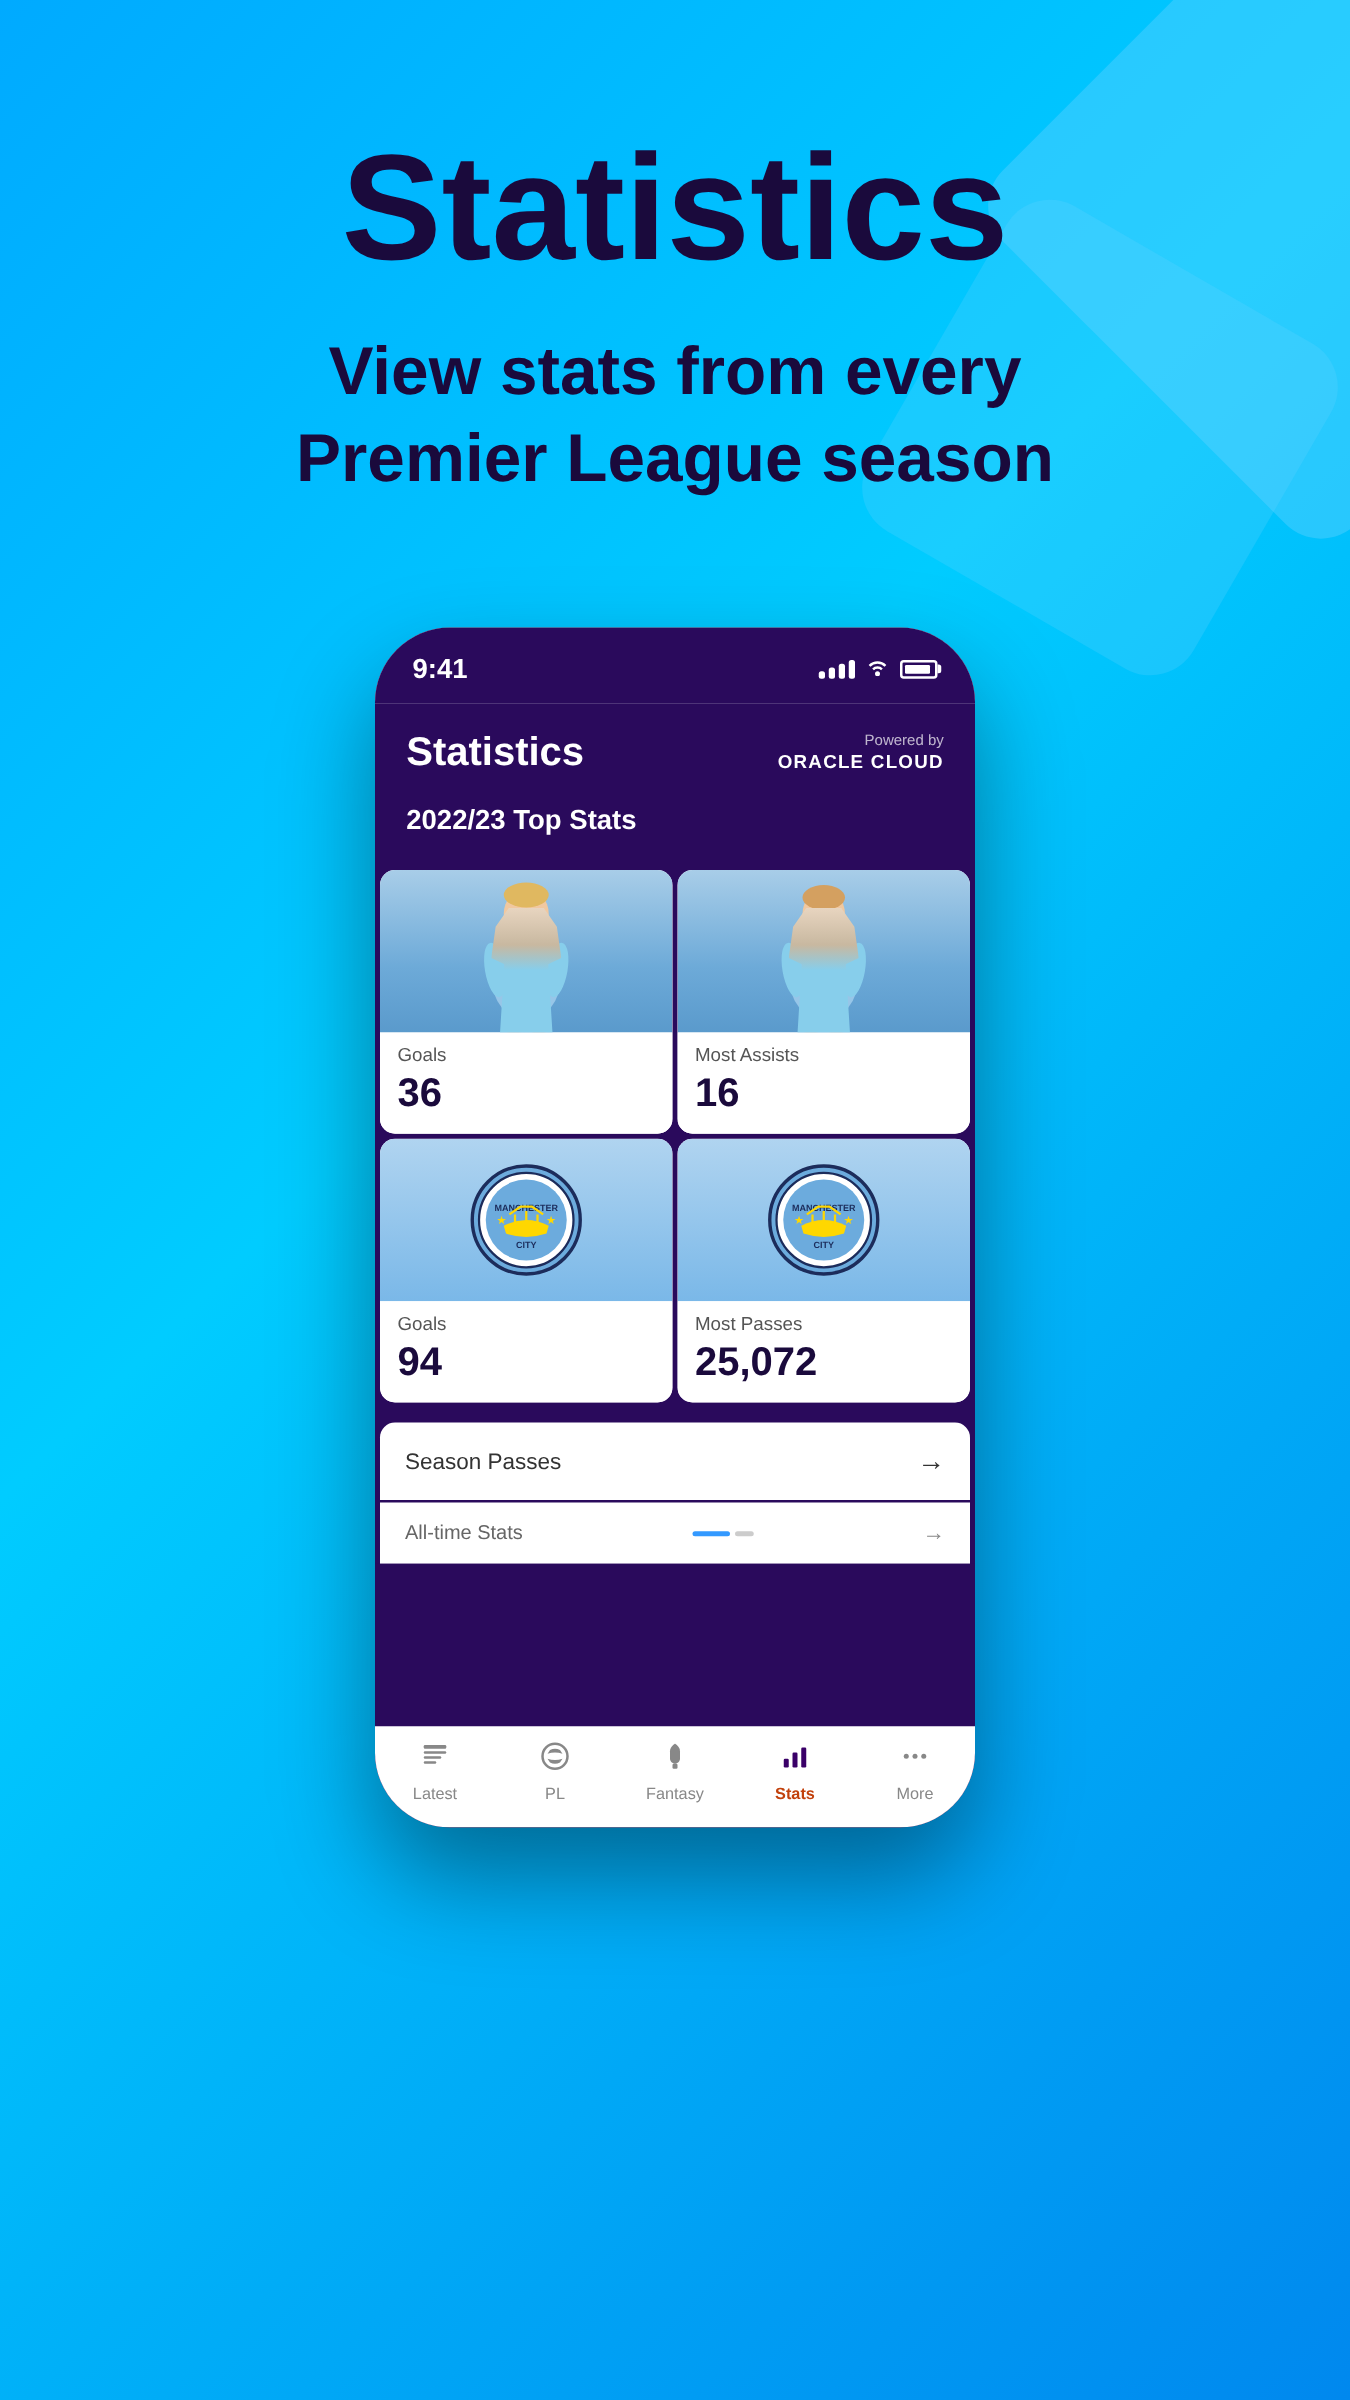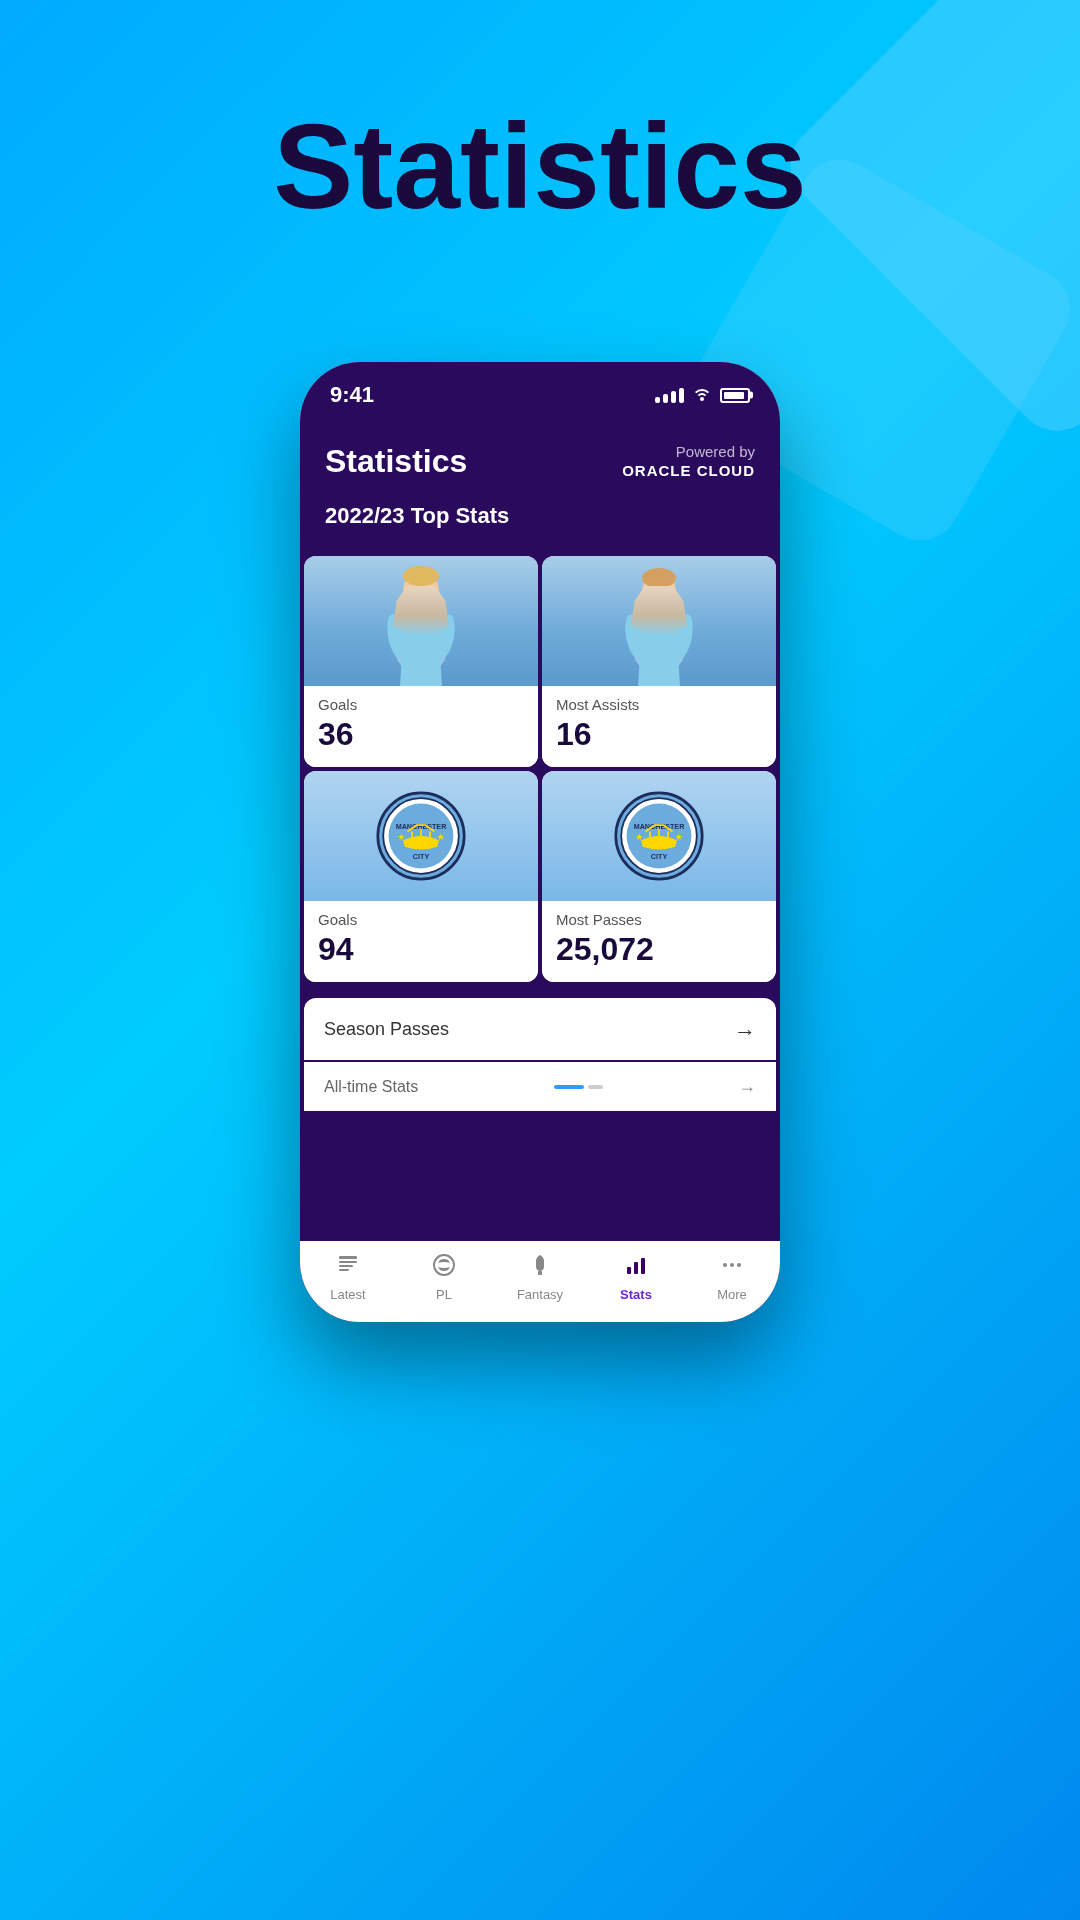--- a/index.html
+++ b/index.html
@@ -177,21 +177,21 @@
       color: white;
       font-size: 32px;
       font-weight: 900;
     }
 
     .oracle-badge {
       text-align: right;
     }
     .oracle-powered {
       color: rgba(255,255,255,0.7);
-      font-size: 15px;
+      font-size: 12px;
       display: block;
       margin-bottom: 2px;
     }
     .oracle-text {
       color: white;
       font-size: 15px;
       font-weight: 700;
       letter-spacing: 1px;
     }
 
@@ -346,21 +346,21 @@
     }
     .nav-icon.active {
       color: #3a0068;
     }
 
     .nav-label {
       font-size: 13px;
       color: #888;
     }
     .nav-label.active {
-      color: #6d28d9;
+      color: #c2410c;
       font-weight: 600;
     }
 
     
     .player1-silhouette {
       width: 100%;
       height: 100%;
       background: linear-gradient(180deg, #a8cde8 0%, #6daad8 60%, #5a9acc 100%);
       display: flex;
       align-items: flex-end;
@@ -383,20 +383,23 @@
     
   </style>
 </head>
 <body>
 
 <div class="bg-shape-1"></div>
 <div class="bg-shape-2"></div>
 
 <div class="page-header">
   <h1 class="page-title">Statistics</h1>
+  <p class="page-subtitle">
+    View stats from every<br>Premier League season
+  </p>
 </div>
 
 <div class="phone-container">
   <div class="phone">
     <div class="phone-inner">
 
       <div class="status-bar">
         <span class="status-time">9:41</span>
         <div class="status-icons">
           <div class="signal-bars">

